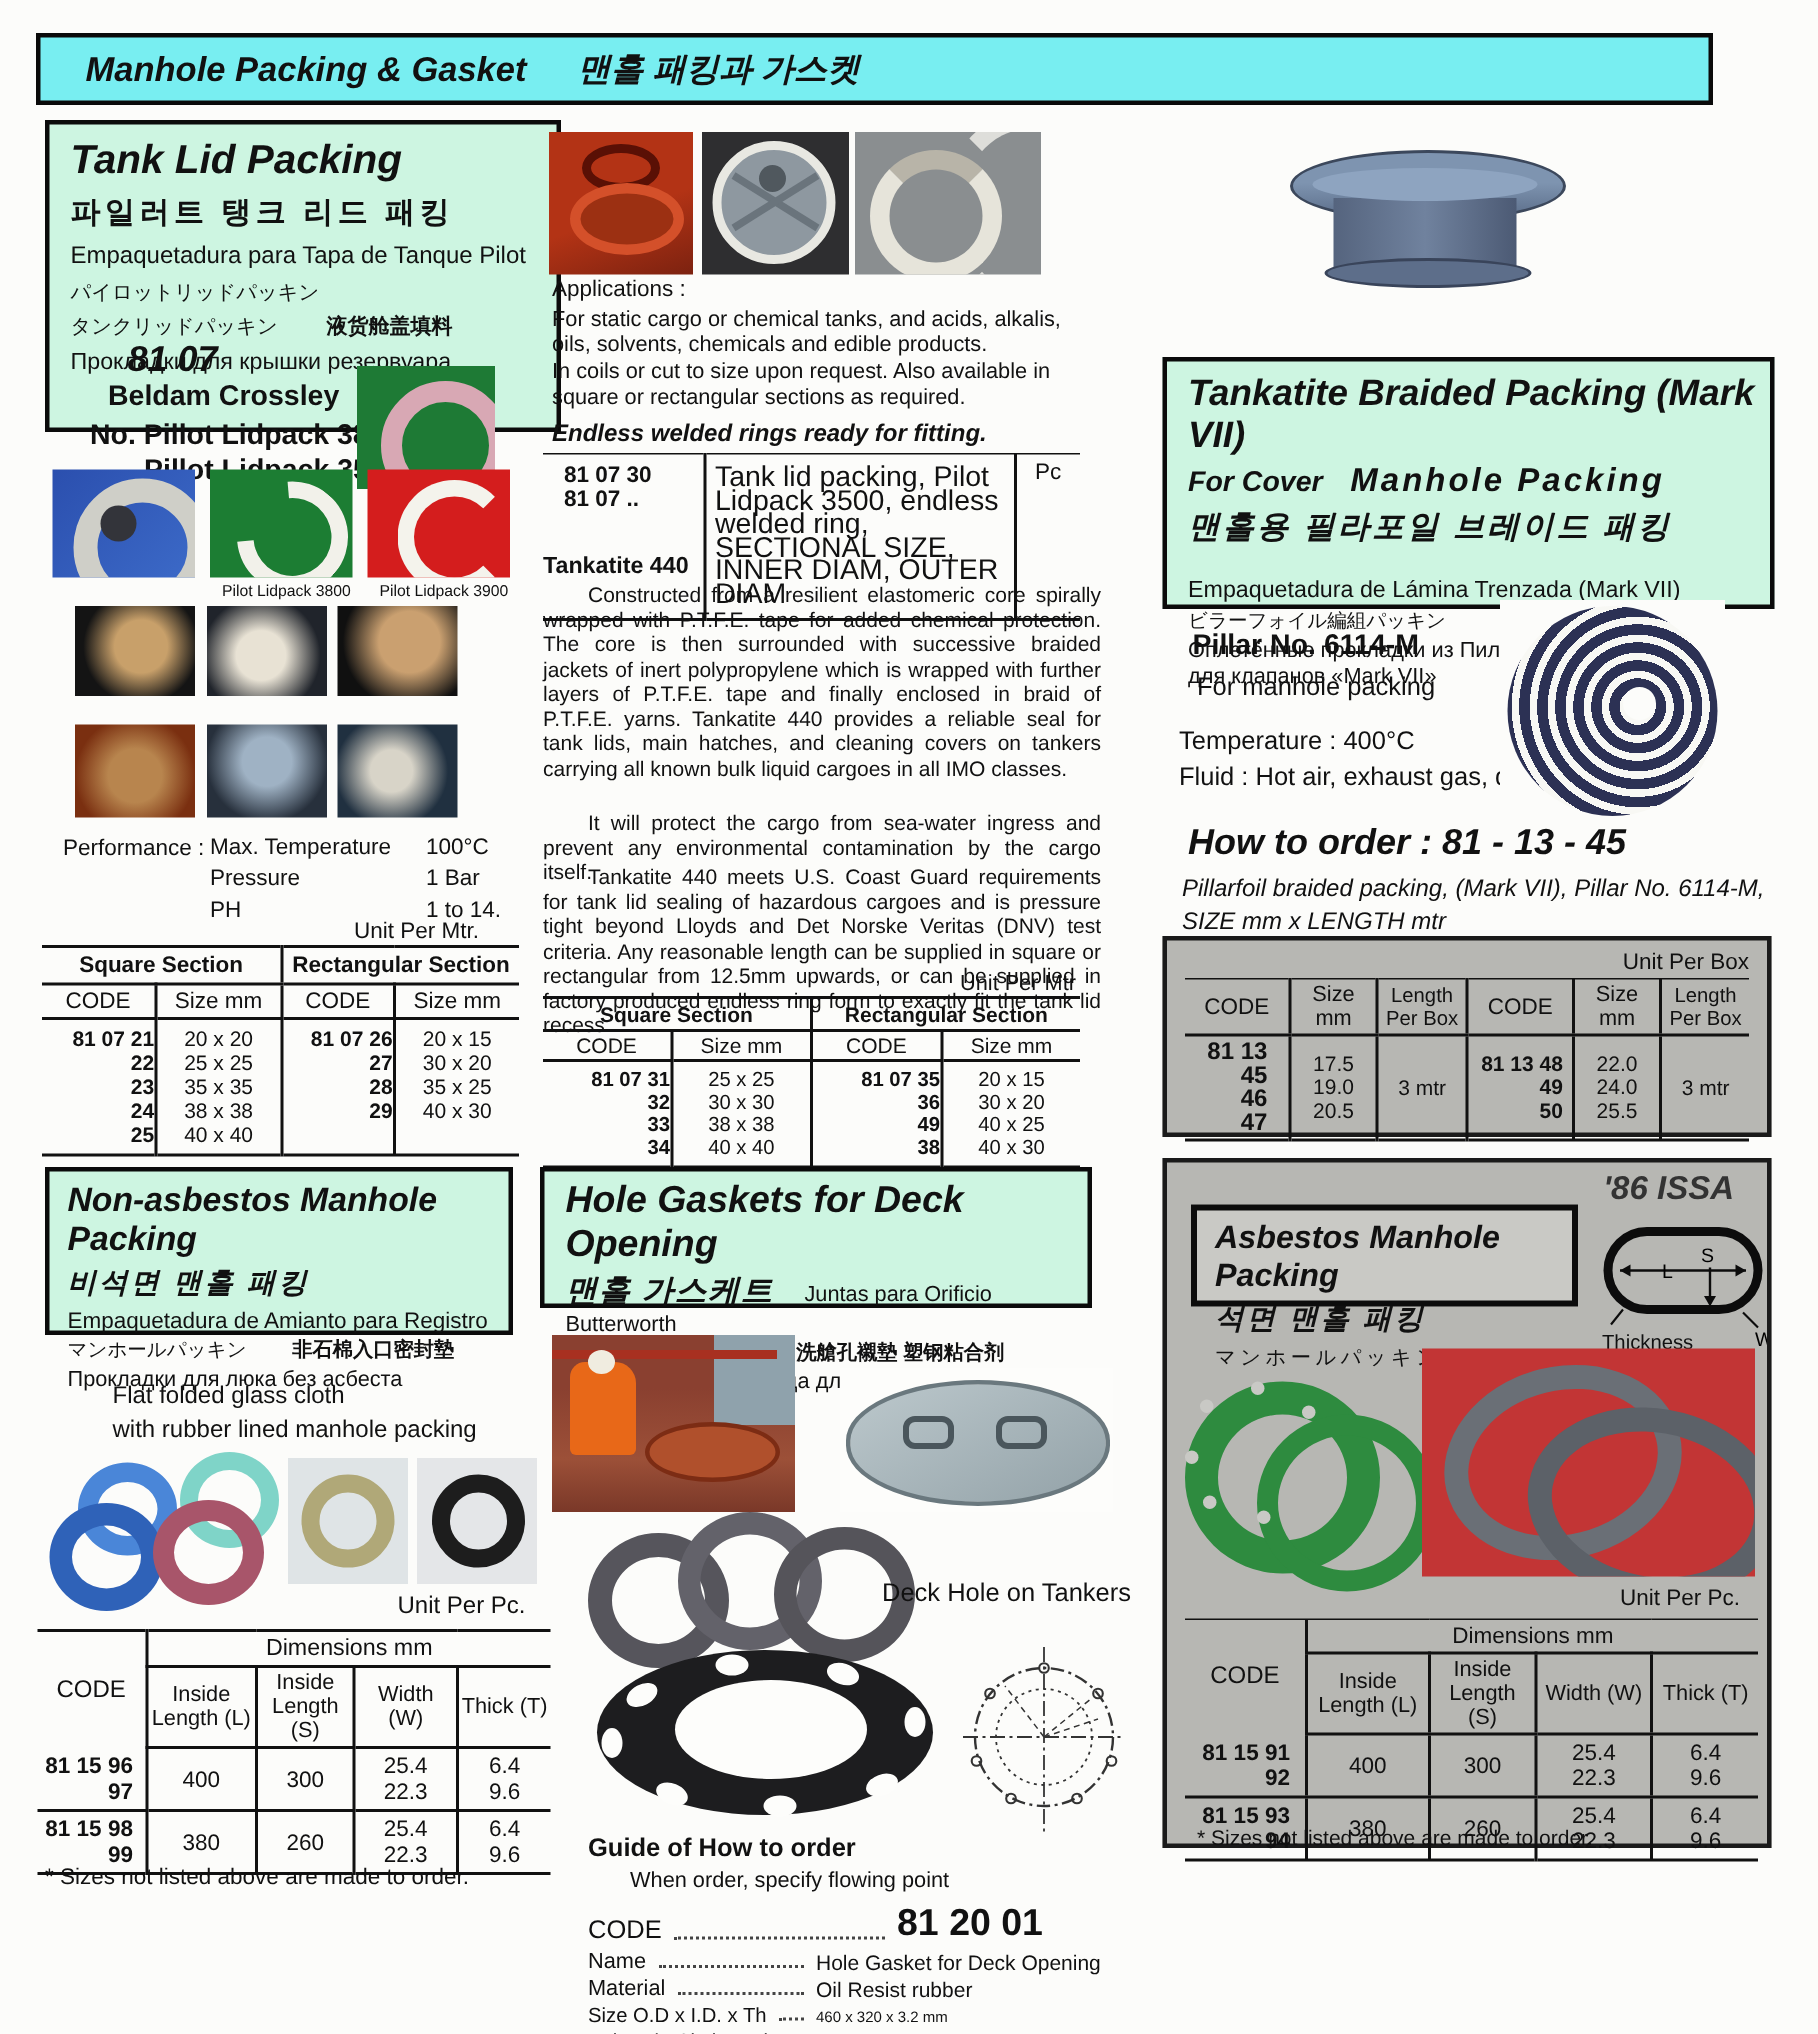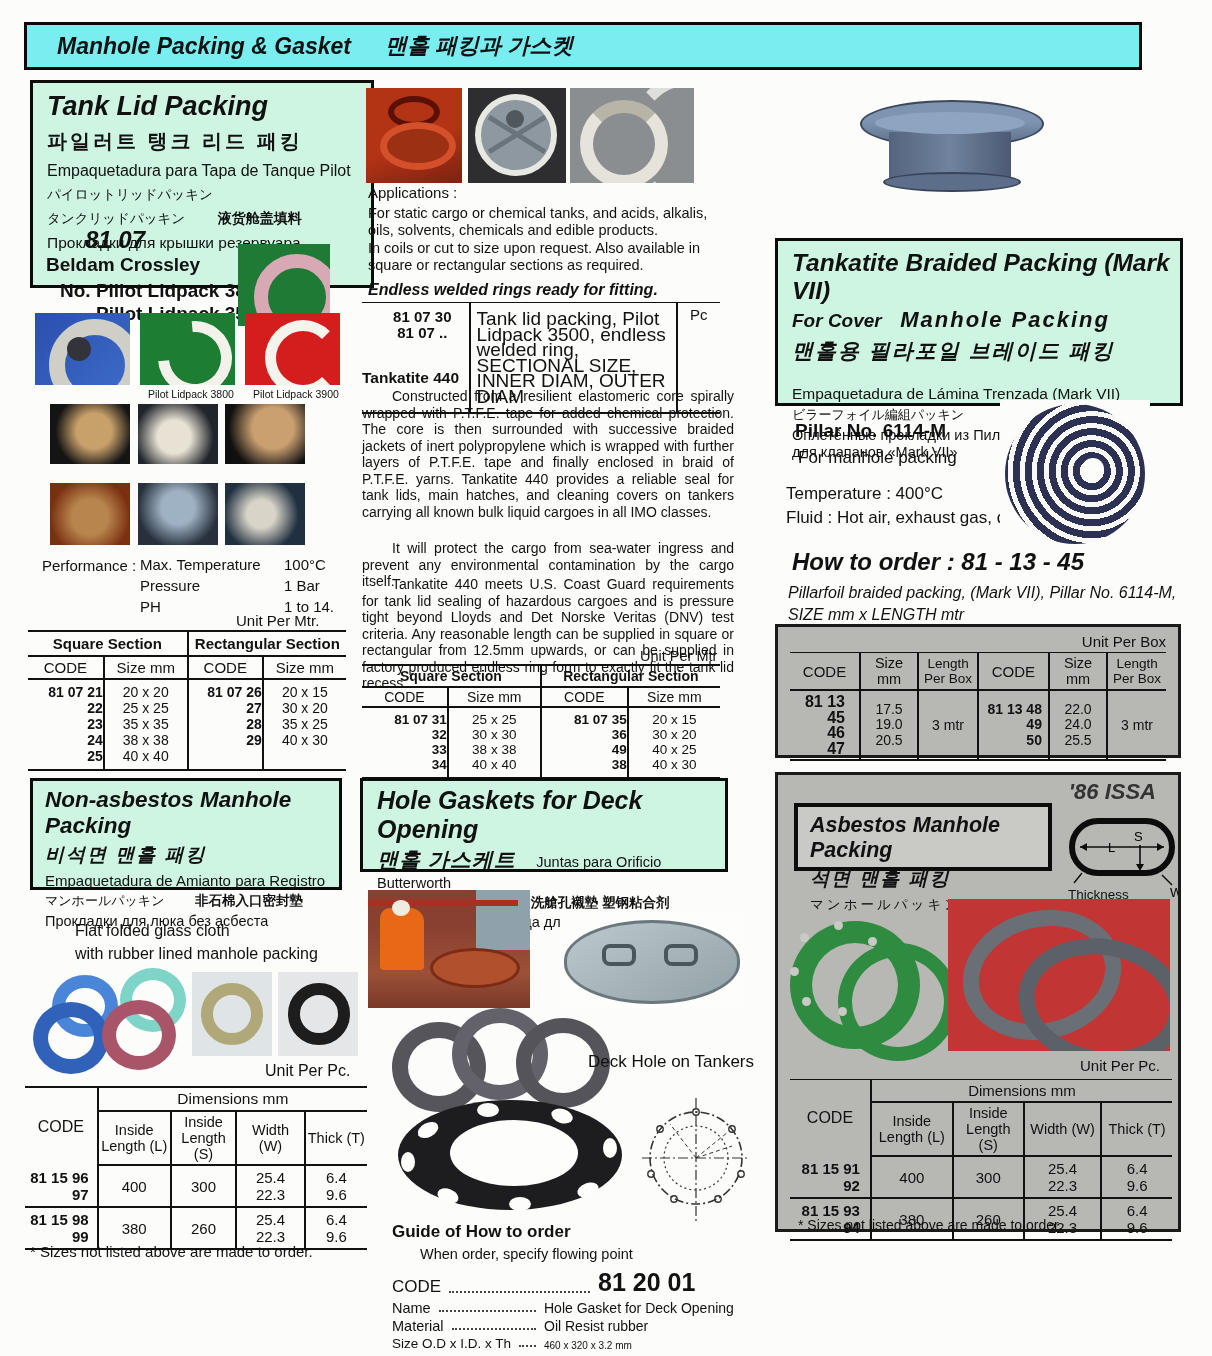--- a/index.html
+++ b/index.html
@@ -52,21 +52,21 @@
     <div style="font-size:16px;margin-top:7px;">Empaquetadura para Tapa de Tanque Pilot</div>
     <div style="font-size:13.5px;margin-top:6px;">パイロットリッドパッキン</div>
     <div style="margin-top:5px;">
       <span style="font-size:13.5px;">タンクリッドパッキン</span>
       <span class="b" style="font-size:14px;margin-left:28px;">液货舱盖填料</span>
     </div>
     <div style="font-size:15.5px;margin-top:6px;">Прокладки для крышки резервуара</div>
   </div>
 
   <div class="abs bi" style="left:85px;top:226px;font-size:24px;">81 07</div>
-  <div class="abs b" style="left:46px;top:254px;font-size:19px;">Beldam Crossley</div>
+  <div class="abs b" style="left:72px;top:254px;font-size:19px;">Beldam Crossley</div>
   <div class="abs b" style="left:60px;top:280px;font-size:19px;">No. Pillot Lidpack 3800</div>
   <div class="abs b" style="left:96px;top:303px;font-size:19px;">Pillot Lidpack 3500</div>
 
   <div class="photo" style="left:238px;top:244px;width:92px;height:82px;background:#1e7a35;">
     <div class="donut" style="left:16px;top:10px;width:58px;height:58px;border:14px solid #d8a8b4;"></div>
   </div>
 
   <div class="photo" style="left:35px;top:313px;width:95px;height:72px;background:linear-gradient(135deg,#2b4fae,#3c6ac8);">
     <div class="donut" style="left:14px;top:6px;width:60px;height:60px;border:16px solid #cfcfc8;"></div>
     <div class="donut" style="left:32px;top:24px;width:24px;height:24px;background:#33343a;"></div>
@@ -241,21 +241,21 @@
 
   <div class="abs" style="left:368px;top:184px;font-size:15px;">Applications :</div>
   <div class="abs" style="left:368px;top:205px;width:358px;font-size:14.5px;line-height:17px;">For static cargo or chemical tanks, and acids, alkalis, oils, solvents, chemicals and edible products.</div>
   <div class="abs" style="left:368px;top:240px;width:358px;font-size:14.5px;line-height:17px;">In coils or cut to size upon request.  Also available in square or rectangular sections as required.</div>
   <div class="abs bi" style="left:368px;top:281px;font-size:16px;">Endless  welded  rings  ready  for fitting.</div>
 
   <div class="abs" style="left:362px;top:302px;width:358px;">
     <table class="cat" style="border-top-width:1.5px;">
       <tbody>
           <tr>
-        <td class="b" style="width:104px;padding:6px 0 6px 14px;font-size:15px;text-align:center;">
+        <td class="b" style="width:104px;padding:6px 0 6px 14px;font-size:15px;">
           <div>81 07 30</div>
               <div>81 07 ..</div>
         </td>
         <td class="bl" style="width:206px;padding:8px 6px;font-size:19px;line-height:15.5px;">Tank lid packing, Pilot Lidpack 3500, endless welded ring, SECTIONAL SIZE, INNER DIAM, OUTER DIAM</td>
         <td class="bl center" style="width:46px;font-size:15px;">Pc</td>
       </tr>
     </tbody>
       </table>
   </div>
 

